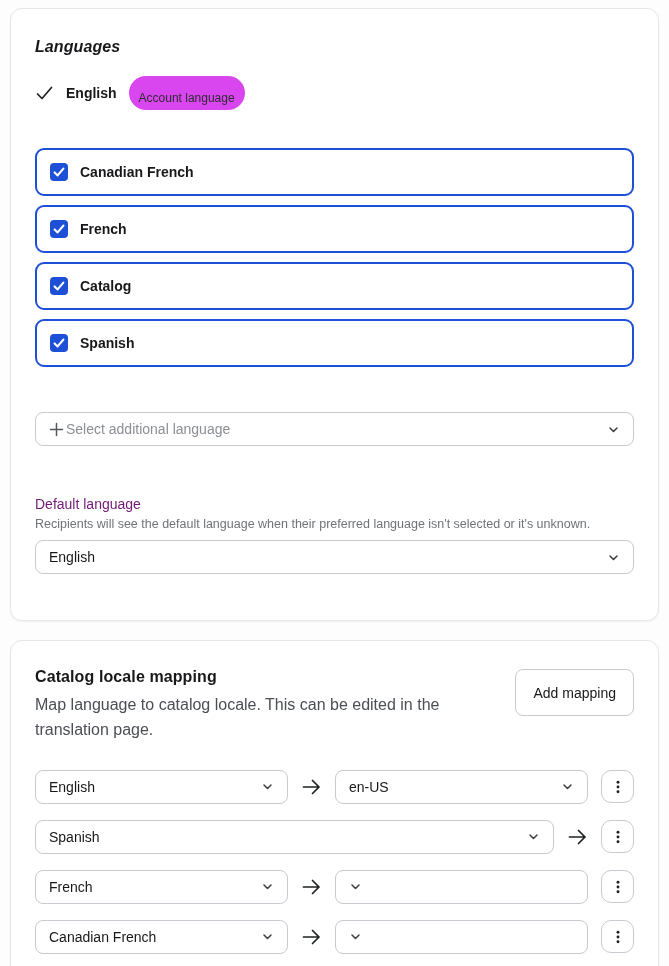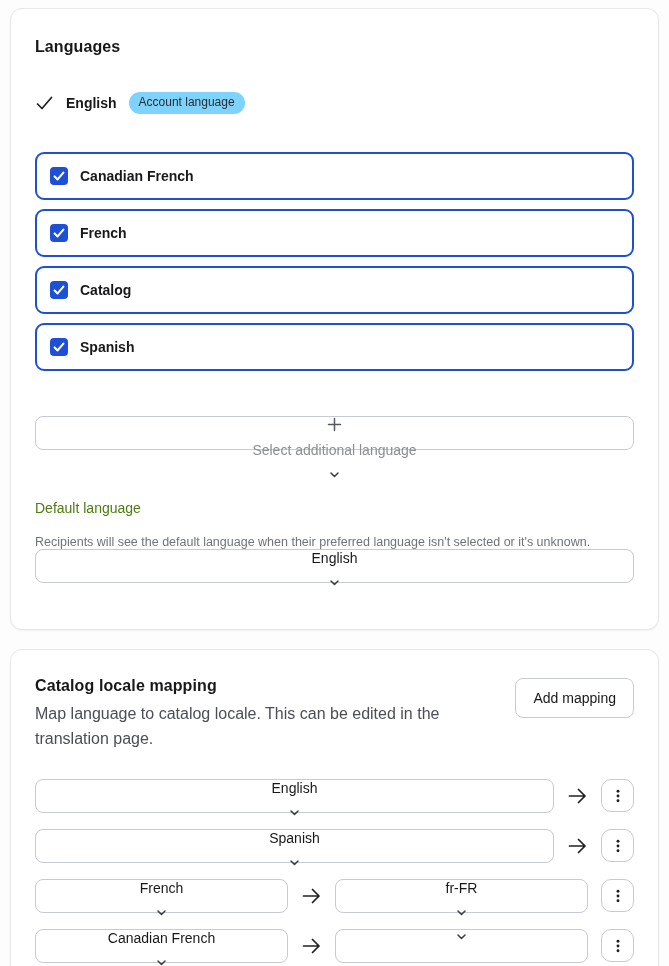--- a/index.html
+++ b/index.html
@@ -26,36 +26,36 @@
   .card-languages { padding: 29px 24px 46px; }
   .card-catalog   { padding: 27px 24px 31px; }
 
   .card-title {
     margin: 0;
     font-size: 16px;
     font-weight: 700;
     color: #18181b;
     letter-spacing: 0.1px;
   }
-  .card-languages .card-title { margin-bottom: 36px; }
+  .card-languages .card-title { margin-bottom: 20px; font-style: italic; }
 
   
   .account-row {
     display: flex;
     align-items: center;
     gap: 12px;
     margin-bottom: 38px;
   }
   .account-row .check-icon { display: flex; }
   .account-name { font-size: 14px; font-weight: 600; }
   .badge {
-    background: #7dd3fc;
+    background: #d946ef;
     color: #2c2c30;
     border-radius: 999px;
-    padding: 4px 10px 5px;
+    padding: 16px 10px 5px;
     font-size: 12px;
     line-height: 1.1;
   }
 
   
   .lang-list {
     display: flex;
     flex-direction: column;
     gap: 9px;
     margin-bottom: 45px;
@@ -81,54 +81,53 @@
   .lang-label { font-size: 14px; font-weight: 600; color: #18181b; }
 
   
   .select {
     height: 34px;
     border: 1px solid #c7cad0;
     border-radius: 8px;
     background: #fff;
     display: flex;
     align-items: center;
-    gap: 10px;
+    gap: 2px;
     padding: 0 13px;
     font-size: 14px;
     color: #18181b;
     cursor: pointer;
-    flex-direction: column;
   }
   .select .grow { flex: 1; }
   .placeholder { color: #8b8e95; }
   .add-language-select { margin-bottom: 50px; }
 
-  .field-label { font-size: 14px; color: #4d7c0f; margin-bottom: 19px; }
-  .field-desc  { font-size: 12.5px; color: #6f7379; }
+  .field-label { font-size: 14px; color: #701a75; margin-bottom: 5px; }
+  .field-desc  { font-size: 12.5px; color: #6f7379; margin-bottom: 9px; }
 
   
   .catalog-header {
     display: flex;
     justify-content: space-between;
     align-items: flex-start;
     margin-bottom: 27px;
   }
   .catalog-header-text { max-width: 458px; }
   .card-catalog .card-title { margin-bottom: 7px; }
   .catalog-desc {
     font-size: 16px;
     color: #4b4e55;
     line-height: 1.55;
     margin: 0;
   }
   .btn-secondary {
     border: 1px solid #c7cad0;
     background: #fff;
     border-radius: 8px;
-    height: 40px;
+    height: 47px;
     padding: 0 17px;
     font-size: 14px;
     font-weight: 500;
     color: #18181b;
     font-family: "Liberation Sans", sans-serif;
     cursor: pointer;
     white-space: nowrap;
     margin-top: 1px;
   }
 
@@ -252,20 +251,28 @@
               <svg width="13" height="13" viewBox="0 0 13 13" fill="none">
                 <path d="M3 5 L6.5 8.5 L10 5" stroke="#3b3e44" stroke-width="1.5" stroke-linecap="round" stroke-linejoin="round"></path>
               </svg>
             </span>
           </div>
           <span class="arrow-icon">
             <svg width="21" height="20" viewBox="0 0 21 20" fill="none">
               <path d="M2.5 10 H18 M11.5 3.5 L18 10 L11.5 16.5" stroke="#1f2023" stroke-width="1.7" stroke-linecap="round" stroke-linejoin="round"></path>
             </svg>
           </span>
+          <div class="select">
+            <span class="grow">en-US</span>
+            <span style="display:flex;">
+              <svg width="13" height="13" viewBox="0 0 13 13" fill="none">
+                <path d="M3 5 L6.5 8.5 L10 5" stroke="#3b3e44" stroke-width="1.5" stroke-linecap="round" stroke-linejoin="round"></path>
+              </svg>
+            </span>
+          </div>
           <button class="kebab-btn">
             <span style="display:flex;">
               <svg width="14" height="16" viewBox="0 0 14 16" fill="#1f2023">
                 <circle cx="7" cy="3.2" r="1.45"></circle>
                 <circle cx="7" cy="8" r="1.45"></circle>
                 <circle cx="7" cy="12.8" r="1.45"></circle>
               </svg>
             </span>
           </button>
         </div>
@@ -303,21 +310,20 @@
                 <path d="M3 5 L6.5 8.5 L10 5" stroke="#3b3e44" stroke-width="1.5" stroke-linecap="round" stroke-linejoin="round"></path>
               </svg>
             </span>
           </div>
           <span class="arrow-icon">
             <svg width="21" height="20" viewBox="0 0 21 20" fill="none">
               <path d="M2.5 10 H18 M11.5 3.5 L18 10 L11.5 16.5" stroke="#1f2023" stroke-width="1.7" stroke-linecap="round" stroke-linejoin="round"></path>
             </svg>
           </span>
           <div class="select">
-            <span class="grow">fr-FR</span>
             <span style="display:flex;">
               <svg width="13" height="13" viewBox="0 0 13 13" fill="none">
                 <path d="M3 5 L6.5 8.5 L10 5" stroke="#3b3e44" stroke-width="1.5" stroke-linecap="round" stroke-linejoin="round"></path>
               </svg>
             </span>
           </div>
           <button class="kebab-btn">
             <span style="display:flex;">
               <svg width="14" height="16" viewBox="0 0 14 16" fill="#1f2023">
                 <circle cx="7" cy="3.2" r="1.45"></circle>

